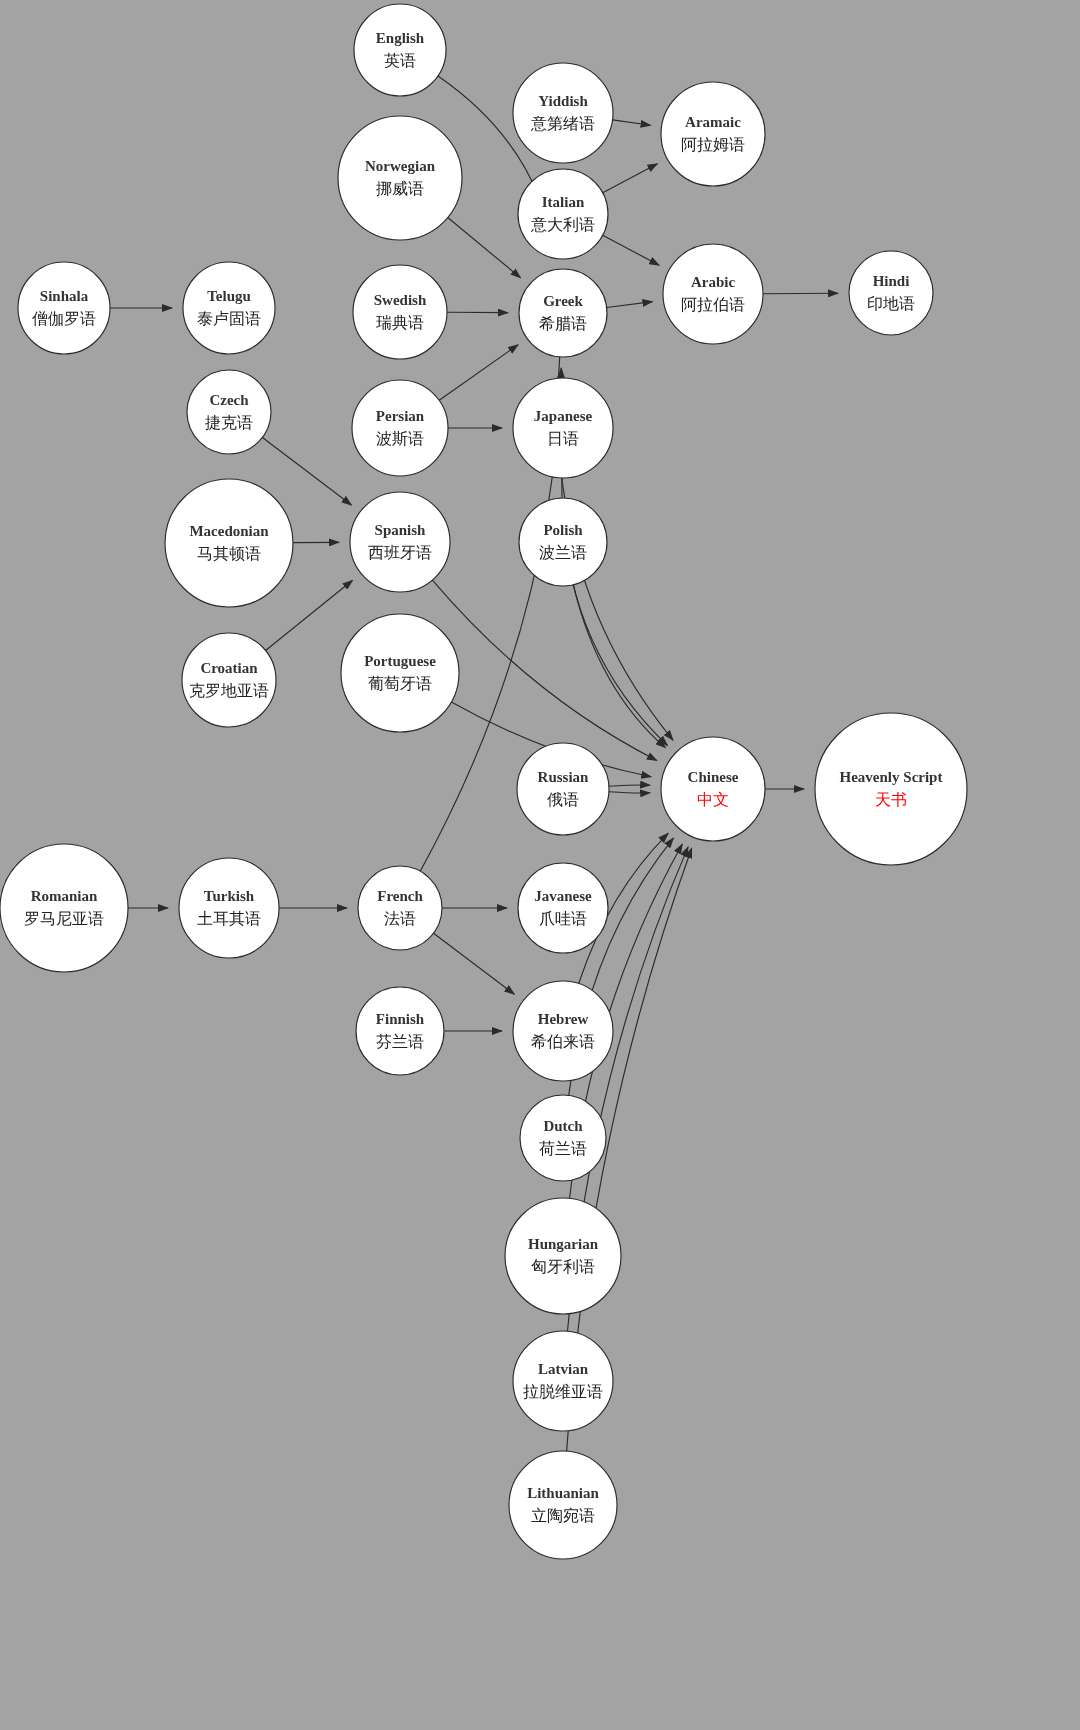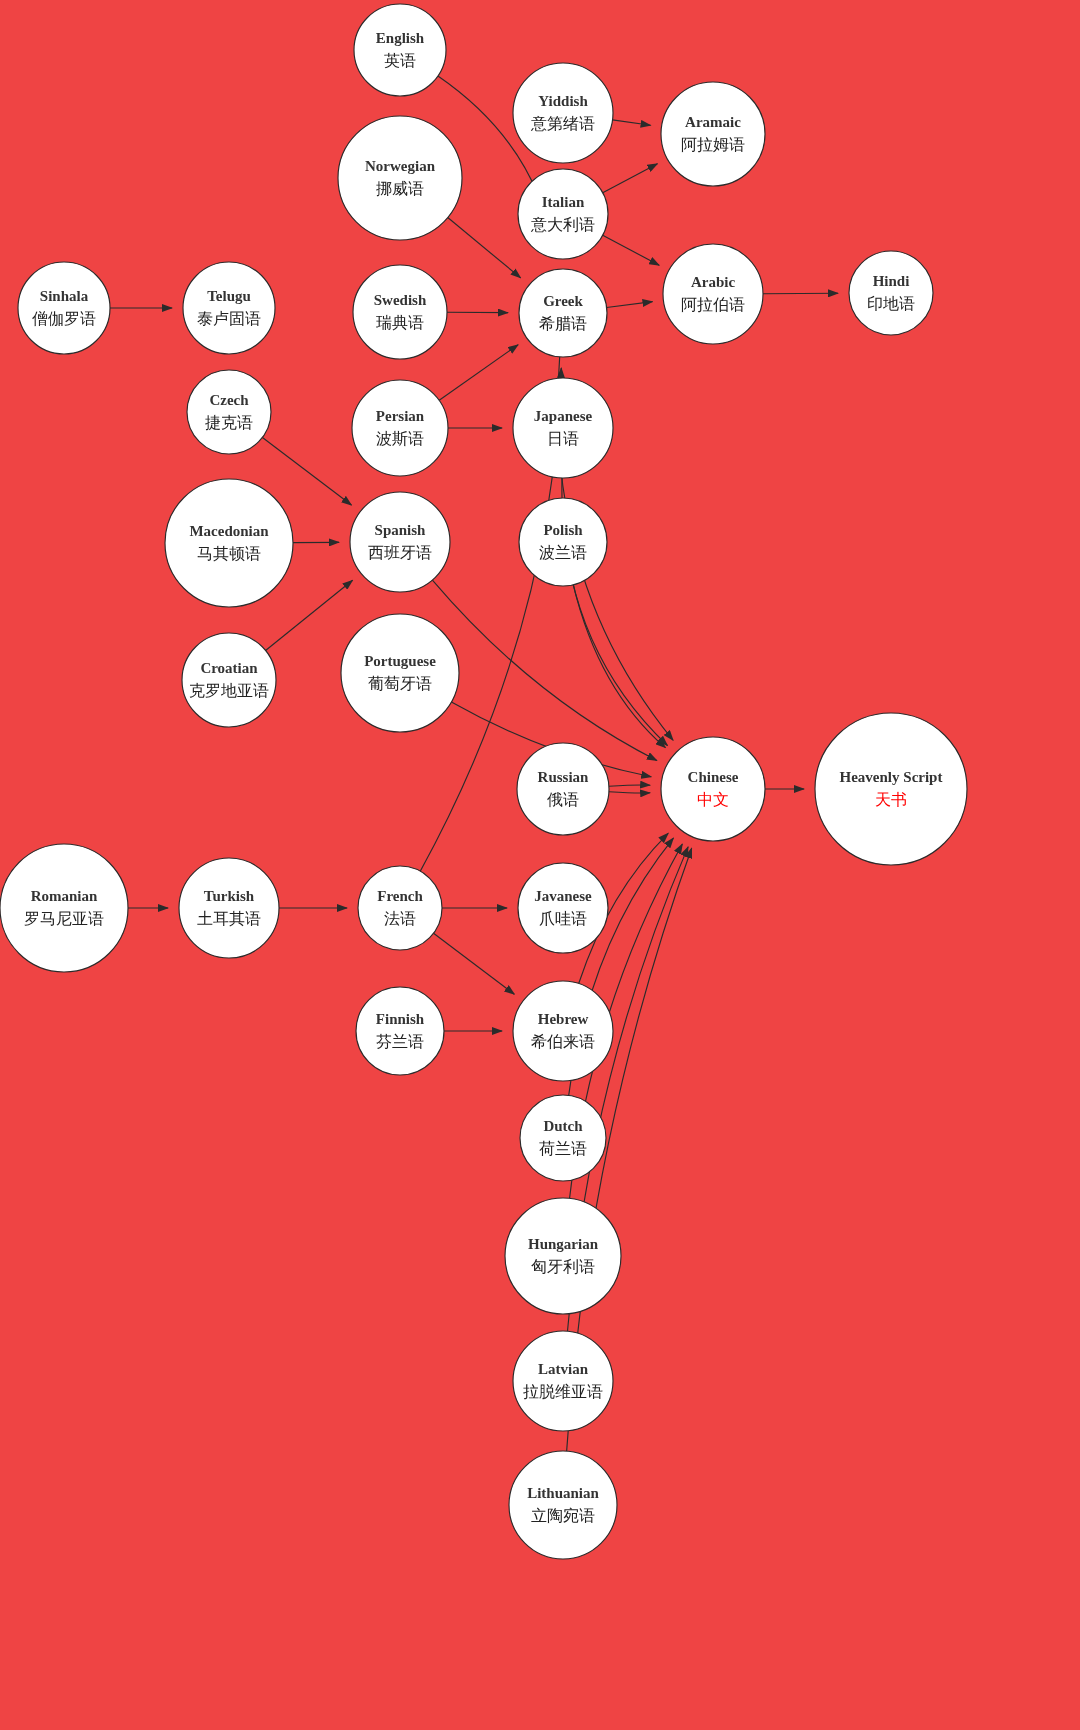--- a/index.html
+++ b/index.html
@@ -4,21 +4,21 @@
 <style>
   html, body {
     margin: 0;
     padding: 0;
     background: #ffffff;
   }
   #graph-root {
     position: relative;
     width: 1080px;
     height: 1730px;
-    background: #ef4444;
+    background: #a3a3a3;
     font-family: "Liberation Serif", "DejaVu Serif", serif;
   }
   svg#graph-svg {
     display: block;
     width: 1080px;
     height: 1730px;
   }
   .node-circle {
     fill: #ffffff;
     stroke: #2b2b2b;

